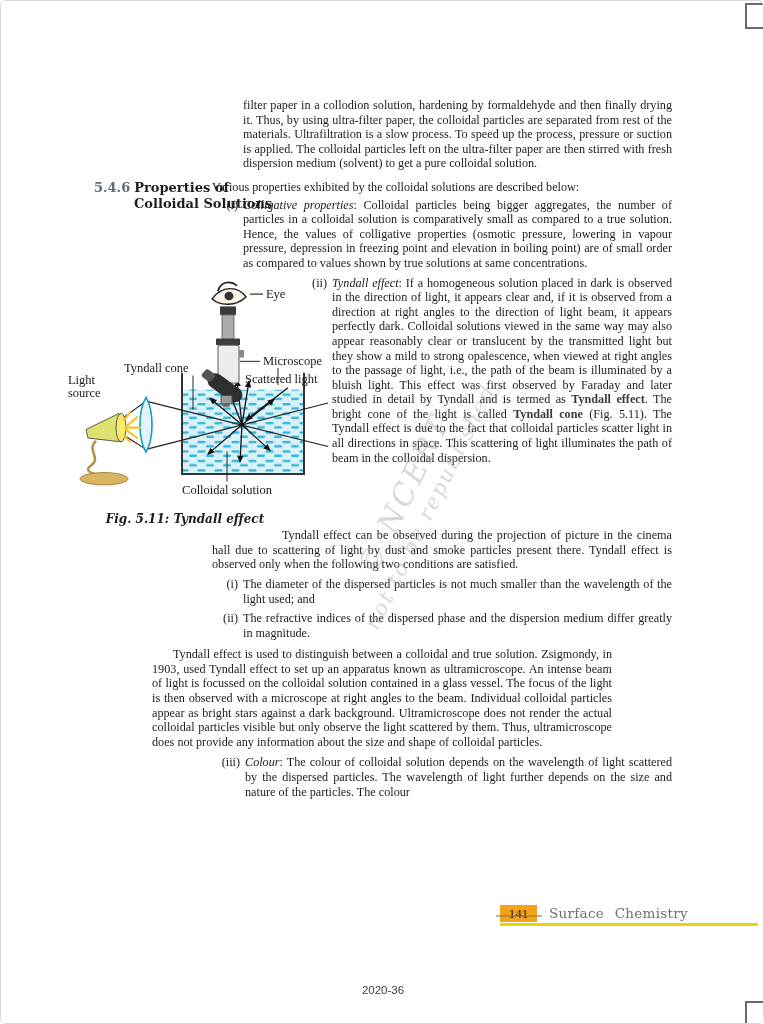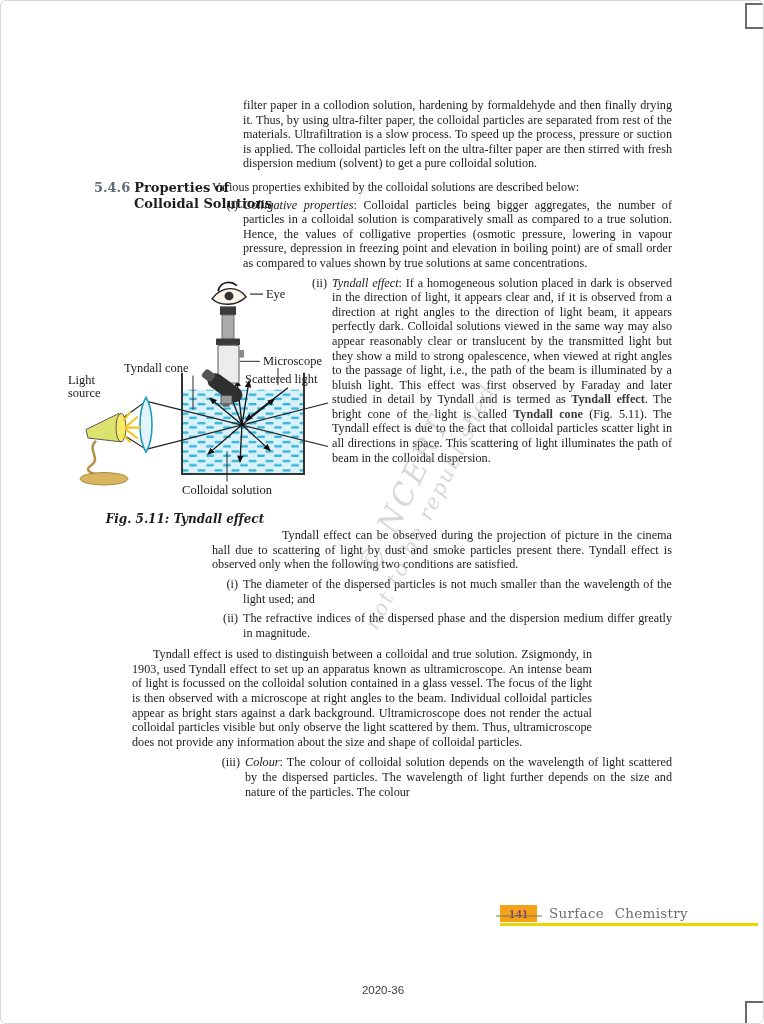--- a/index.html
+++ b/index.html
@@ -54,31 +54,31 @@
   .fig-caption{
     width:250px; text-align:center; margin-top:2px;
     font-family:"DejaVu Serif", serif; font-style:italic; font-weight:bold; font-size:12px;
   }
   .item-ii{padding-left:31px; text-indent:-31px;}
   .item-ii .marker-inline{display:inline-block; width:26px; text-indent:0; text-align:right; padding-right:5px;}
 
   .cinema{clear:both; margin-left:152px; width:460px; text-indent:70px; margin-top:2px;}
   .conditions{margin-left:152px; width:460px;}
   .conditions .list-item{margin-top:5px;}
-  .ultra{margin-left:72px; width:460px; text-indent:21px; margin-top:7px;}
+  .ultra{margin-left:92px; width:460px; text-indent:21px; margin-top:7px;}
   .item-iii-wrap{margin-left:152px; width:460px; margin-top:6px;}
   .item-iii-wrap .marker{flex:0 0 28px;}
 
   
   .footer{position:absolute; left:0; top:901px; width:764px; height:24px; z-index:3;}
   .page-num-box{
     position:absolute; left:499px; top:3px; width:37px; height:17px;
     background:var(--accent-orange,#f5a21b);
     display:flex; align-items:center; justify-content:center;
-    font-size:13px; color:#4c1d95; font-family:"Liberation Serif", serif;
+    font-size:13px; color:#0f172a; font-family:"Liberation Serif", serif;
   }
   .page-num-strike{position:absolute; left:495px; top:13px; width:46px; height:2px; background:#8a7a45; opacity:.55;}
   .chapter-title{
     position:absolute; left:548px; top:3px; font-size:13.5px; color:#6e6e6e;
     font-family:"DejaVu Serif", serif; word-spacing:6px; letter-spacing:.3px;
   }
   .footer-rule{position:absolute; left:499px; top:21px; width:258px; height:2.5px; background:var(--accent-yellow,#edd400);}
 
   .year{
     position:absolute; left:0; top:983px; width:764px; text-align:center;

